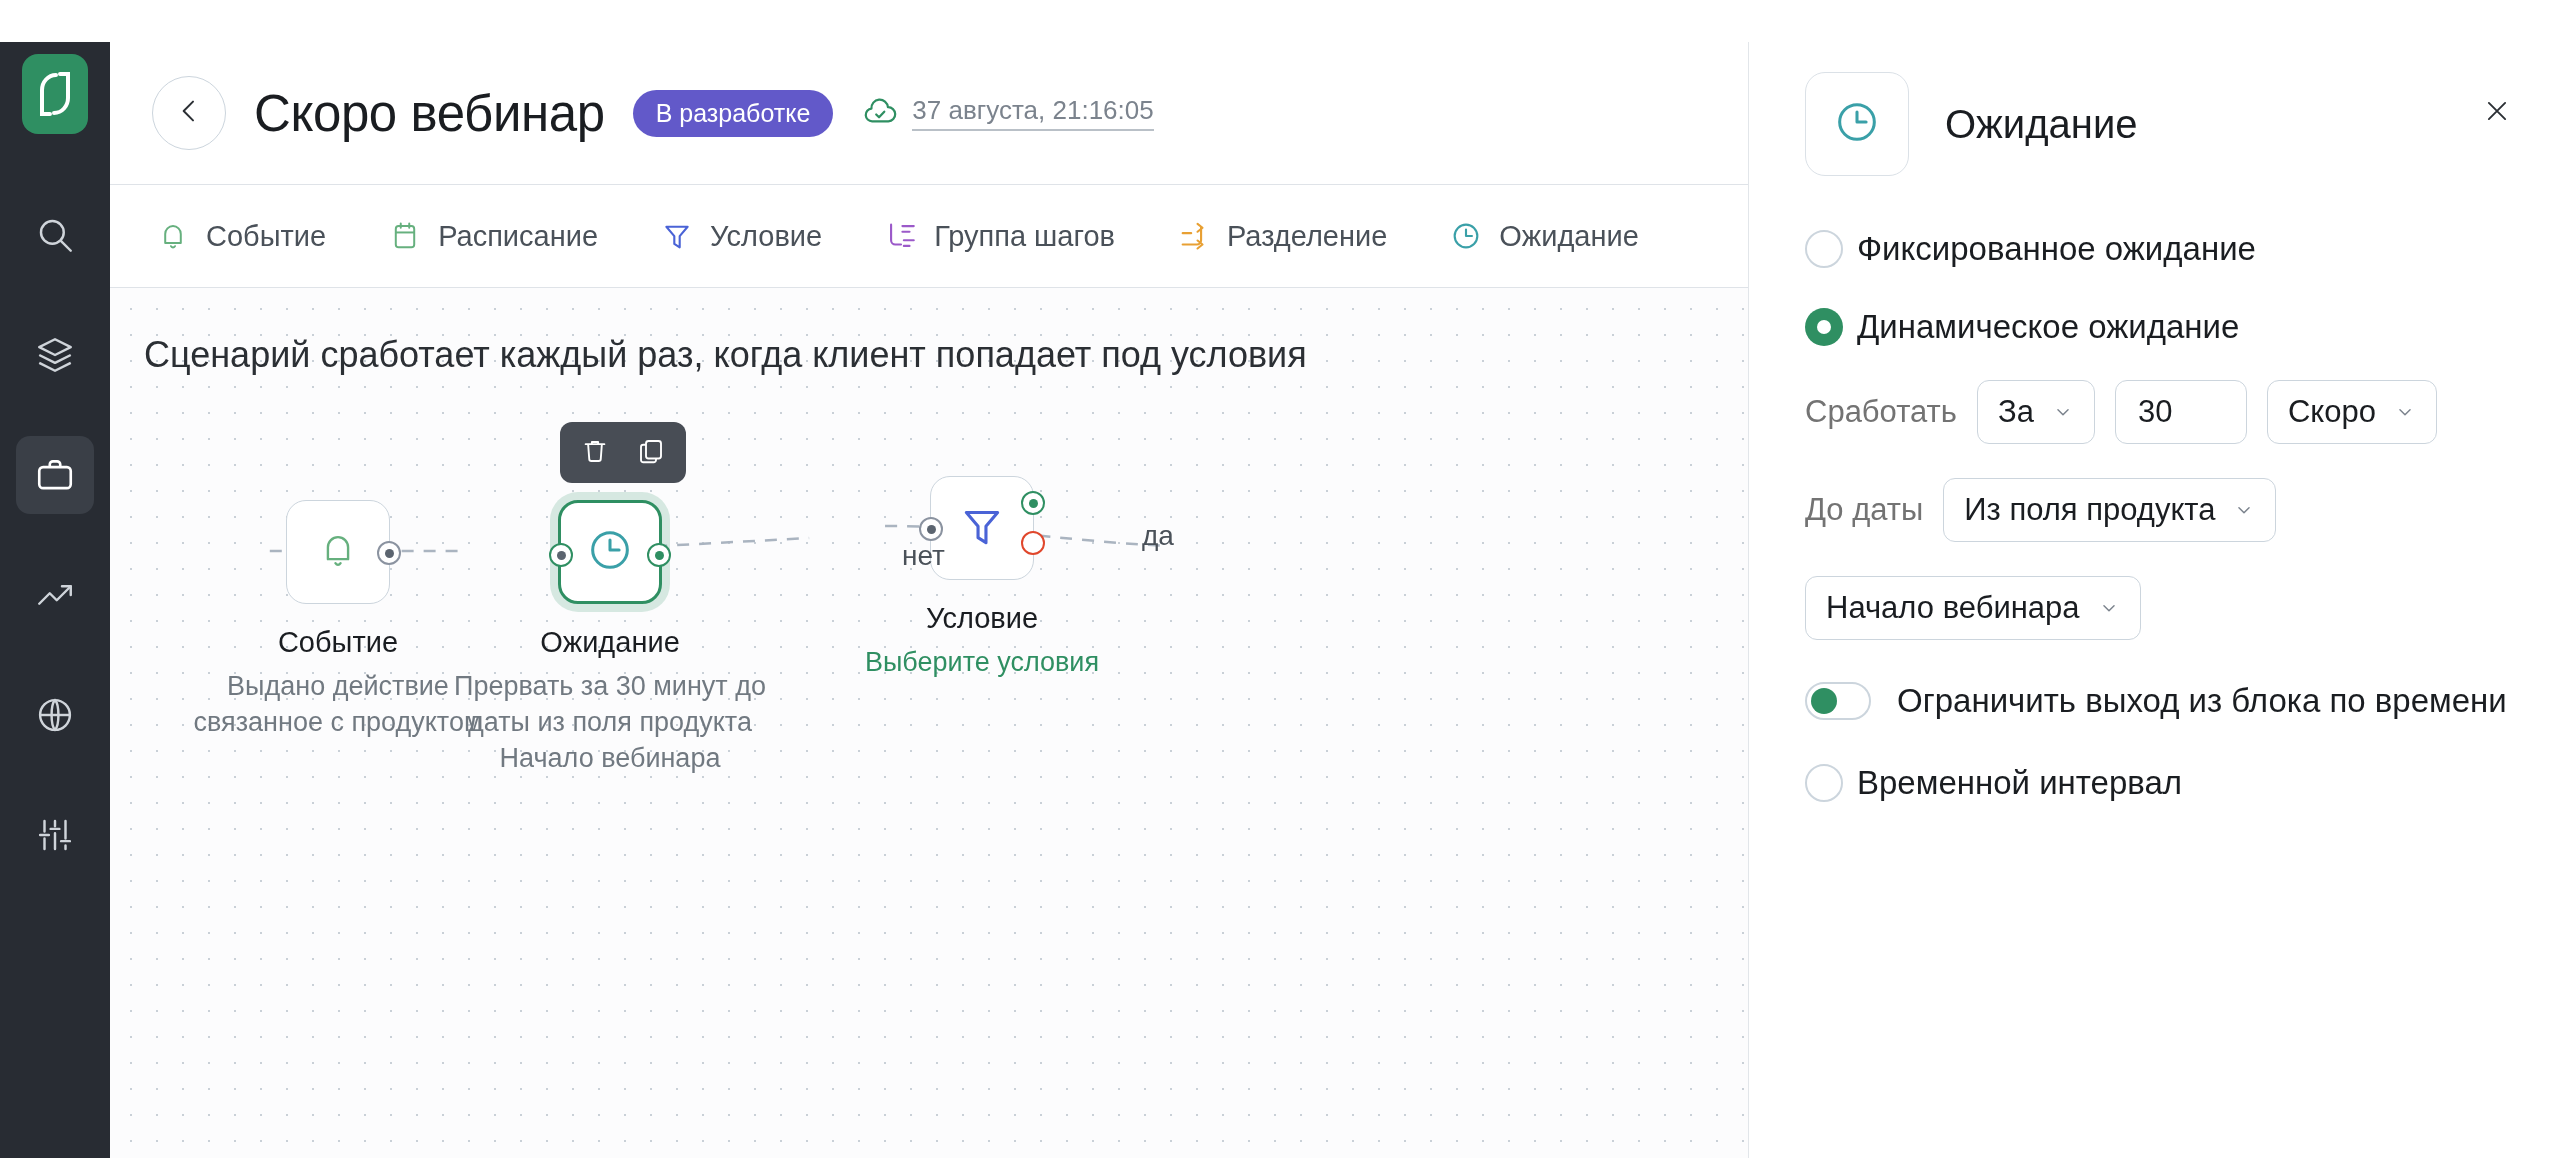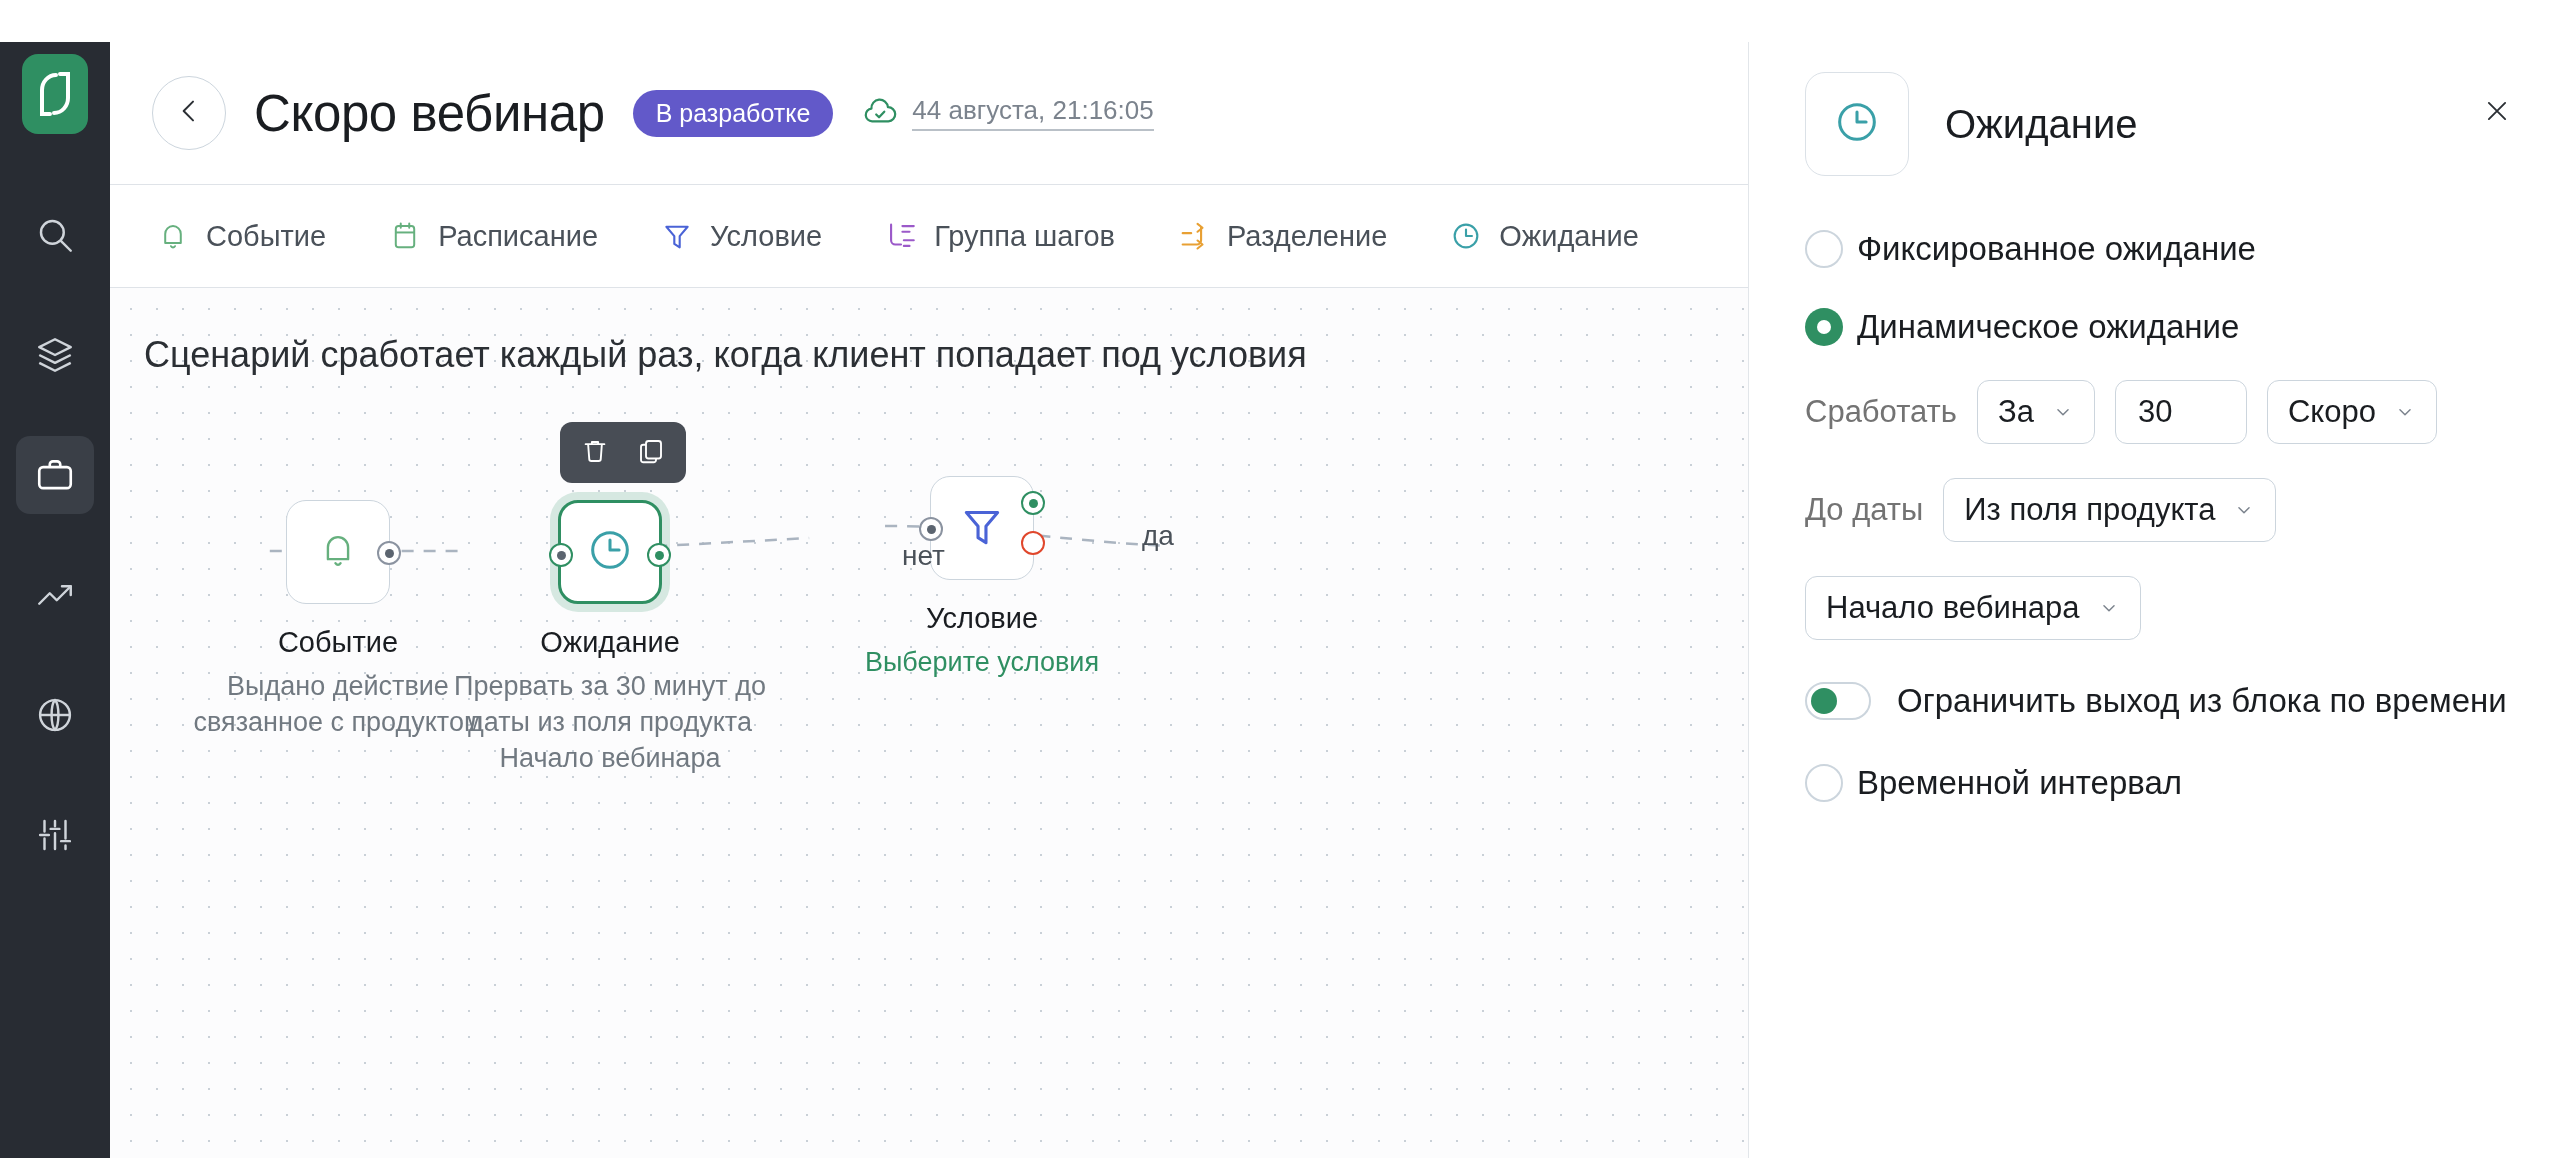--- a/index.html
+++ b/index.html
@@ -267,21 +267,21 @@
     </div>
     <div class="page-title">Скоро вебинар</div>
     <div class="status-badge">В разработке</div>
     <div class="saved-info">
       <span>
         <svg width="38" height="38" viewBox="0 0 24 24" fill="none">
           <path d="M7 18.5a4 4 0 01-.4-7.98A5.2 5.2 0 0117 9.6a3.9 3.9 0 01.3 8.9H7z" stroke="#2f8f62" stroke-width="1.4" stroke-linejoin="round"></path>
           <path d="M9.6 14.2l1.8 1.8 3.3-3.6" stroke="#2f8f62" stroke-width="1.4" stroke-linecap="round" stroke-linejoin="round"></path>
         </svg>
       </span>
-      <span class="saved-text">44 августа, 21:16:05</span>
+      <span class="saved-text">37 августа, 21:16:05</span>
     </div>
   </div>
 
   <div class="toolbar">
 
     <div class="tool">
       <span>
         <svg width="34" height="34" viewBox="0 0 24 24" fill="none">
           <path d="M6.5 17V10.5a5.5 5.5 0 1111 0V17H6.5z" stroke="#66b07e" stroke-width="1.4" stroke-linejoin="round"></path>
           <path d="M10.6 19.2c.4.6.9.9 1.4.9s1-.3 1.4-.9" stroke="#66b07e" stroke-width="1.4" stroke-linecap="round"></path>

